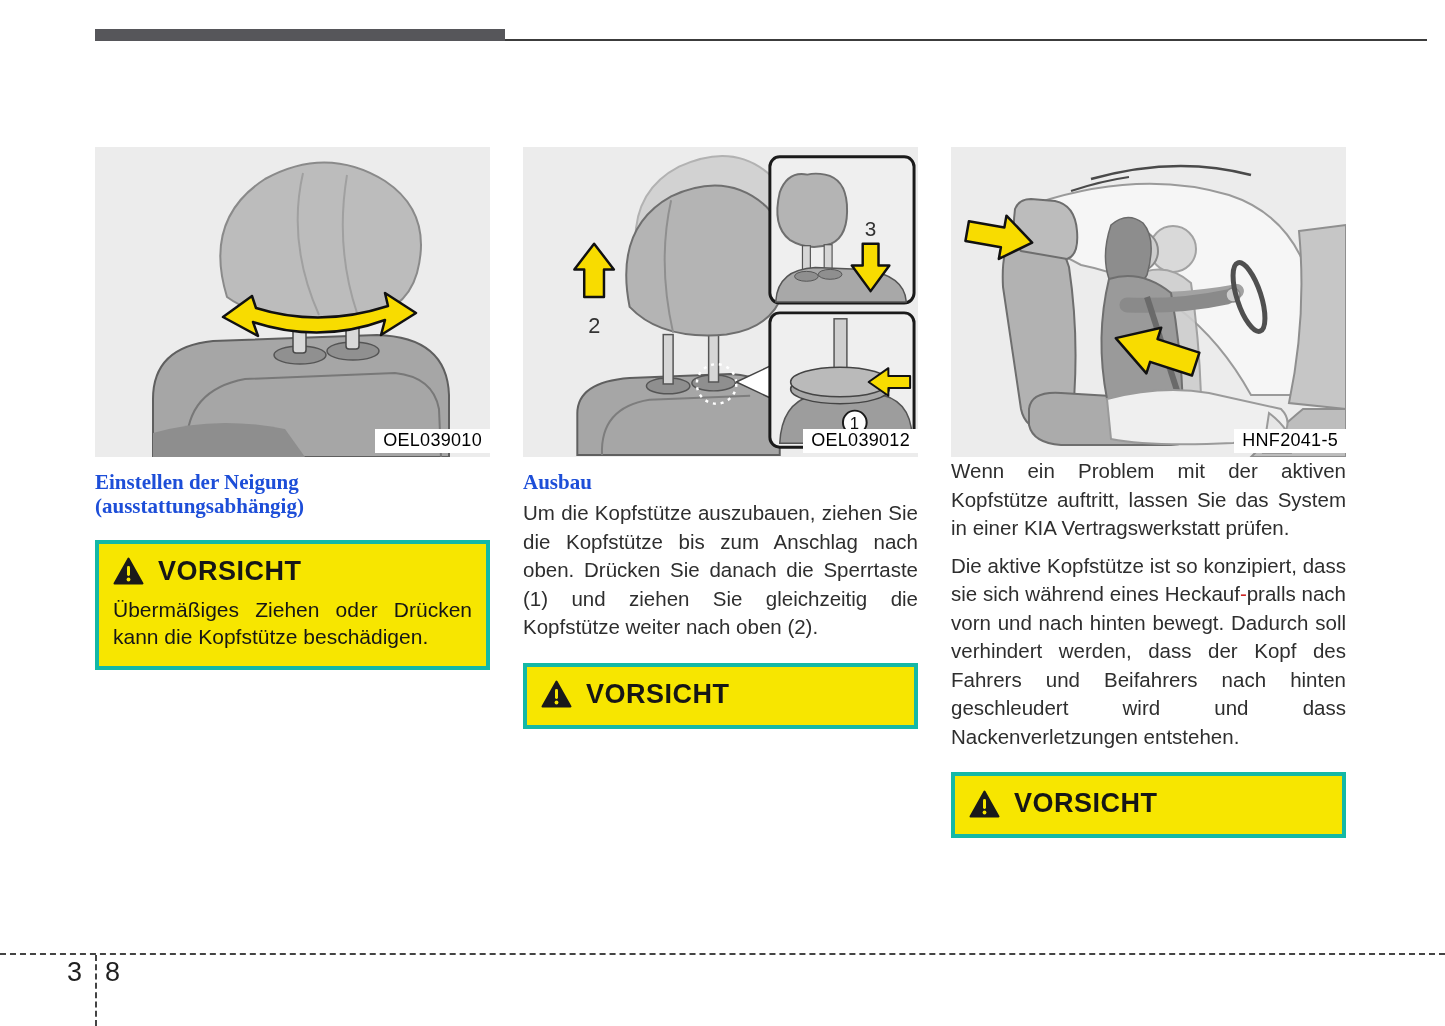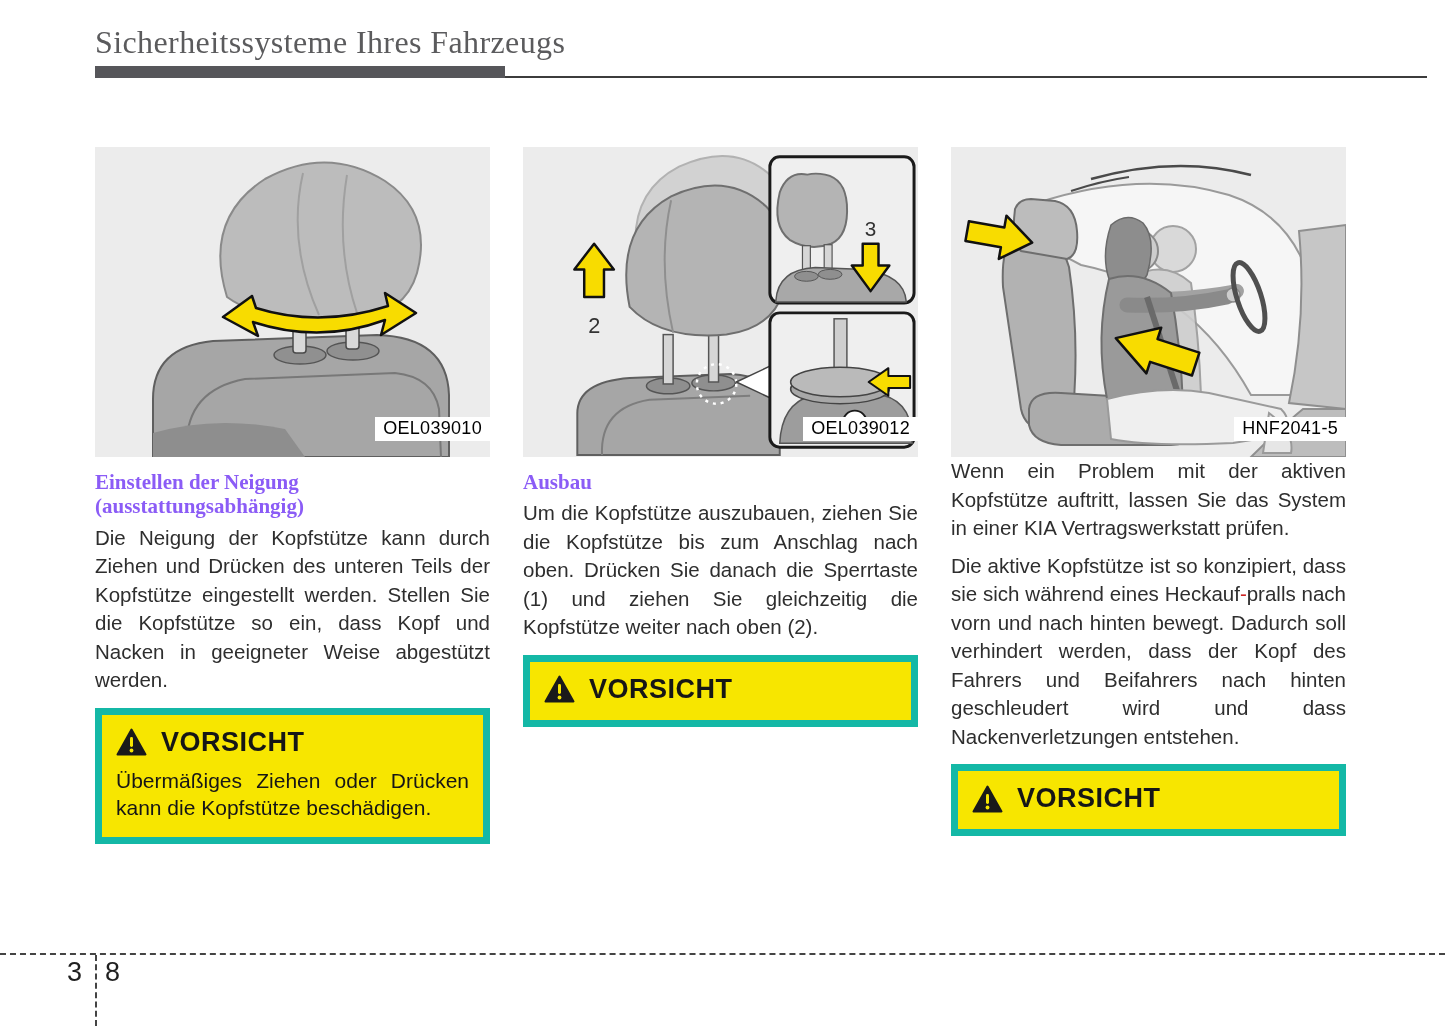--- a/index.html
+++ b/index.html
@@ -29,46 +29,46 @@
   .columns {
     position: absolute; top: 147px; left: 95px;
     width: 1255px;
     display: flex; gap: 33px;
   }
   .col { width: 395px; }
 
   figure { margin: 0; width: 100%; height: 310px; background: #ececec; position: relative; }
   figure svg { display: block; width: 100%; height: 100%; }
   .fig-code {
-    position: absolute; right: 0; bottom: 16px;
+    position: absolute; right: 0; bottom: 4px;
     background: #ffffff; color: #000;
     font-size: 18px; padding: 1px 8px 2px;
     letter-spacing: 0.3px;
   }
 
   h2 {
     font-family: "Liberation Serif", serif;
     font-size: 21px; line-height: 1.16;
-    margin: 13px 0 5px; color: #8b5cf6;
+    margin: 13px 0 5px; color: #1d4ed8;
   }
   .col-3 h2 { font-size: 20px; white-space: nowrap; }
 
   p.body {
     font-size: 20.5px; line-height: 28.5px;
     text-align: justify; color: #2e2e2e;
     margin: 0 0 9px;
   }
   .hyphen-red { color: #cc2222; }
 
   
   .warning {
     background: #F7E600;
-    border: 7px solid #14b8a6;
+    border: 4px solid #14b8a6;
     padding: 12px 14px 15px;
-    margin-top: 13px;
+    margin-top: 21px;
   }
   .warning-head { display: flex; align-items: center; gap: 14px; }
   .warning-title {
     font-size: 27px; font-weight: bold; color: #161616; letter-spacing: 0.5px;
   }
   .warning p {
     font-weight: normal; font-size: 21px; line-height: 27.5px;
     text-align: justify; color: #161616; margin: 9px 0 0;
   }
 
@@ -78,21 +78,20 @@
   .chapter-num, .page-num { position: absolute; top: 957px; font-size: 27px; color: #1f1f1f; }
   .chapter-num { left: 67px; }
   .page-num { left: 105px; }
 
   svg text { font-family: "Liberation Sans", sans-serif; }
 </style>
 </head>
 <body>
 
 <div class="page-header">
-  <h1>Sicherheitssysteme Ihres Fahrzeugs</h1>
   <div class="header-rule">
     <div class="rule-bar"></div>
     <div class="rule-line"></div>
   </div>
 </div>
 
 <div class="columns">
 
   <div class="col col-1">
     <figure>
@@ -112,21 +111,20 @@
         <g>
           <path d="M132,150 Q108,72 170,32 Q232,-2 290,34 Q338,66 322,126 Q310,168 258,172 Q170,178 132,150 Z" fill="#bcbcbc" stroke="#8a8a8a" stroke-width="2"></path>
           <path d="M208,26 Q192,96 224,168" fill="none" stroke="#a0a0a0" stroke-width="2"></path>
           <path d="M252,28 Q240,100 262,166" fill="none" stroke="#a0a0a0" stroke-width="2"></path>
         </g>
         <path d="M157,149 L128,170 L163,189 L158,175 Q225,197 290,173 L286,188 L321,166 L290,146 L293,159 Q225,181 161,161 Z" fill="#F8DC00" stroke="#111" stroke-width="2.5" stroke-linejoin="round"></path>
       </svg>
       <figcaption class="fig-code">OEL039010</figcaption>
     </figure>
     <h2>Einstellen der Neigung (ausstattungsabhängig)</h2>
-    <p class="body">Die Neigung der Kopfstütze kann durch Ziehen und Drücken des unteren Teils der Kopfstütze eingestellt werden. Stellen Sie die Kopfstütze so ein, dass Kopf und Nacken in geeigneter Weise abgestützt werden.</p>
     <div class="warning">
       <div class="warning-head">
         <svg width="31" height="28" viewBox="0 0 31 28">
           <polygon points="15.5,1.5 29.5,26.5 1.5,26.5" fill="#1a1a1a" stroke="#1a1a1a" stroke-width="2" stroke-linejoin="round"></polygon>
           <rect x="14" y="9" width="3" height="10" rx="1.4" fill="#F7E600"></rect>
           <circle cx="15.5" cy="22.5" r="1.9" fill="#F7E600"></circle>
         </svg>
         <span class="warning-title">VORSICHT</span>
       </div>
       <p>Übermäßiges Ziehen oder Drücken kann die Kopfstütze beschädigen.</p>

